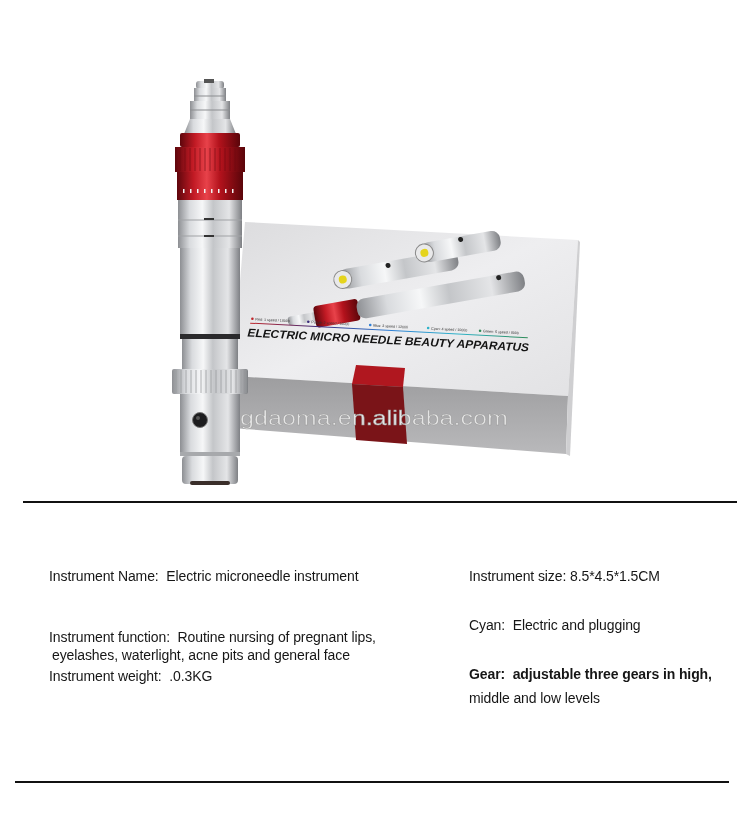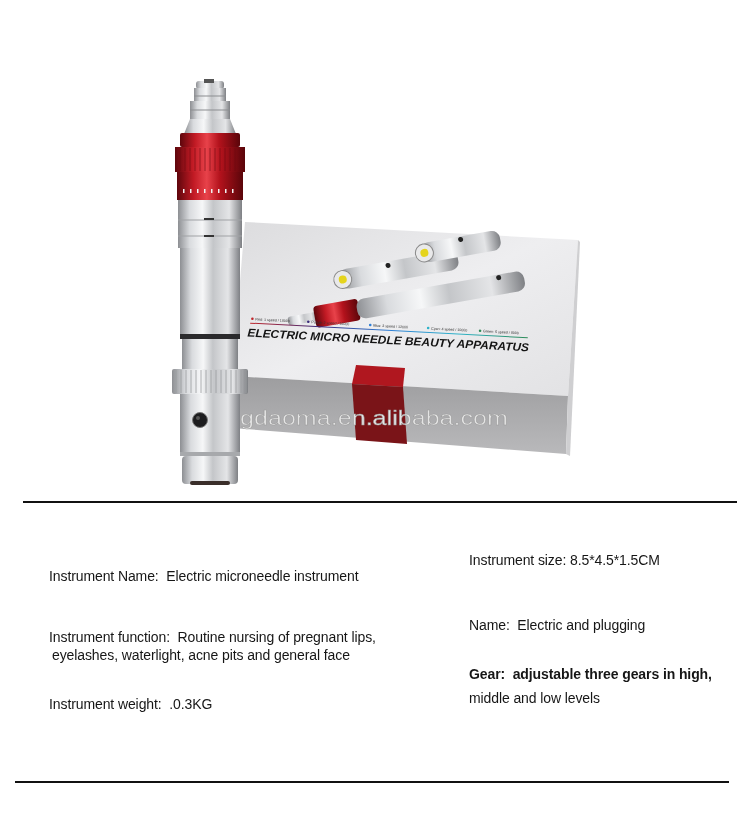--- a/index.html
+++ b/index.html
@@ -185,31 +185,31 @@
   <span>Instrument Name:</span>&nbsp;
   <span>Electric microneedle instrument</span>
 </div>
 <div class="spec" style="left:49px; top:613px;margin-top:12px;">
   <span>Instrument function:</span>&nbsp;
   <span>Routine nursing of pregnant lips,</span>
 </div>
 <div class="spec" style="left:52px; top:637px;margin-top:6px;">
   <span>eyelashes, waterlight, acne pits and general face</span>
 </div>
-<div class="spec" style="left:49px; top:692px;text-align:right;">
+<div class="spec" style="left:49px; top:664px;text-align:right;">
   <span>Instrument weight:</span>&nbsp;
   <span>.0.3KG</span>
 </div>
 
-<div class="spec" style="left:469px; top:548px;">
+<div class="spec" style="left:469px; top:564px;">
   <span>Instrument size:</span>
   <span>8.5*4.5*1.5CM</span>
 </div>
 <div class="spec" style="left:469px; top:613px;">
-  <span>Name:</span>&nbsp;
+  <span>Cyan:</span>&nbsp;
   <span>Electric and plugging</span>
 </div>
 <div class="spec" style="left:469px; top:662px;font-weight:bold;">
   <span>Gear:</span>&nbsp;
   <span>adjustable three gears in high,</span>
 </div>
 <div class="spec" style="left:469px; top:686px;text-align:right;">
   <span>middle and low levels</span>
 </div>
 

